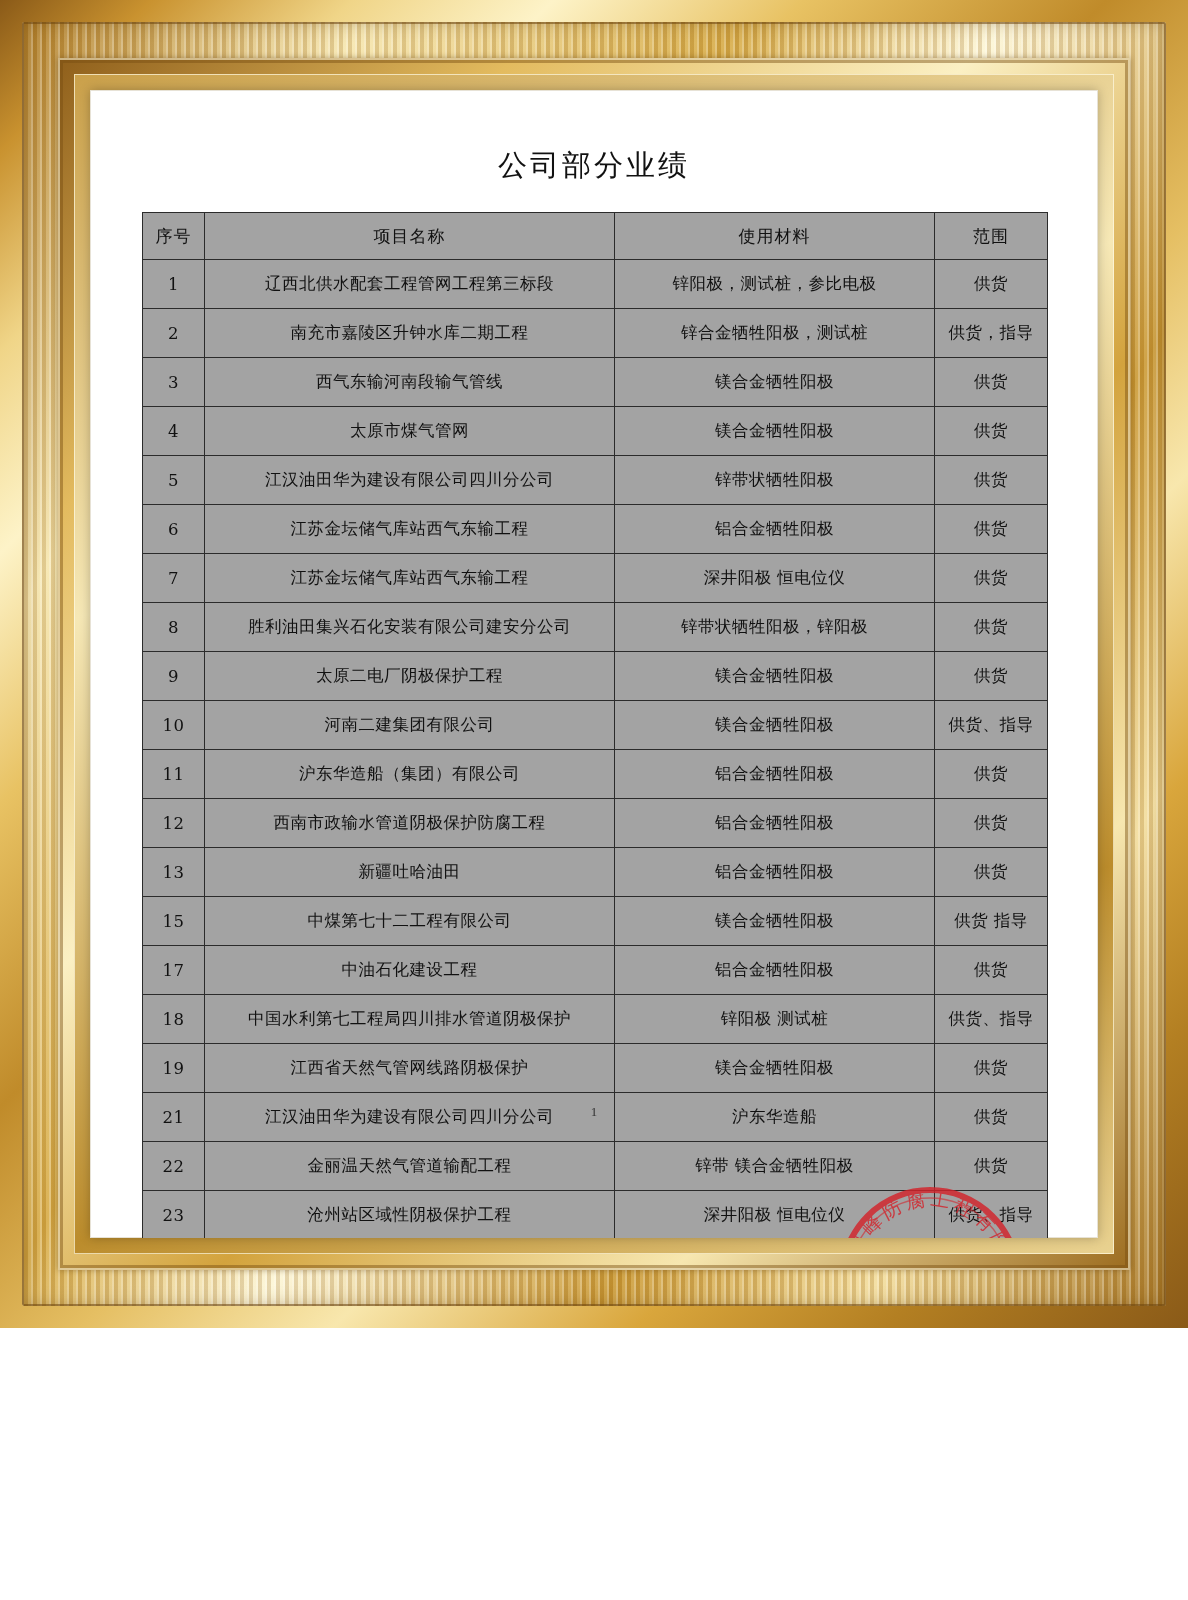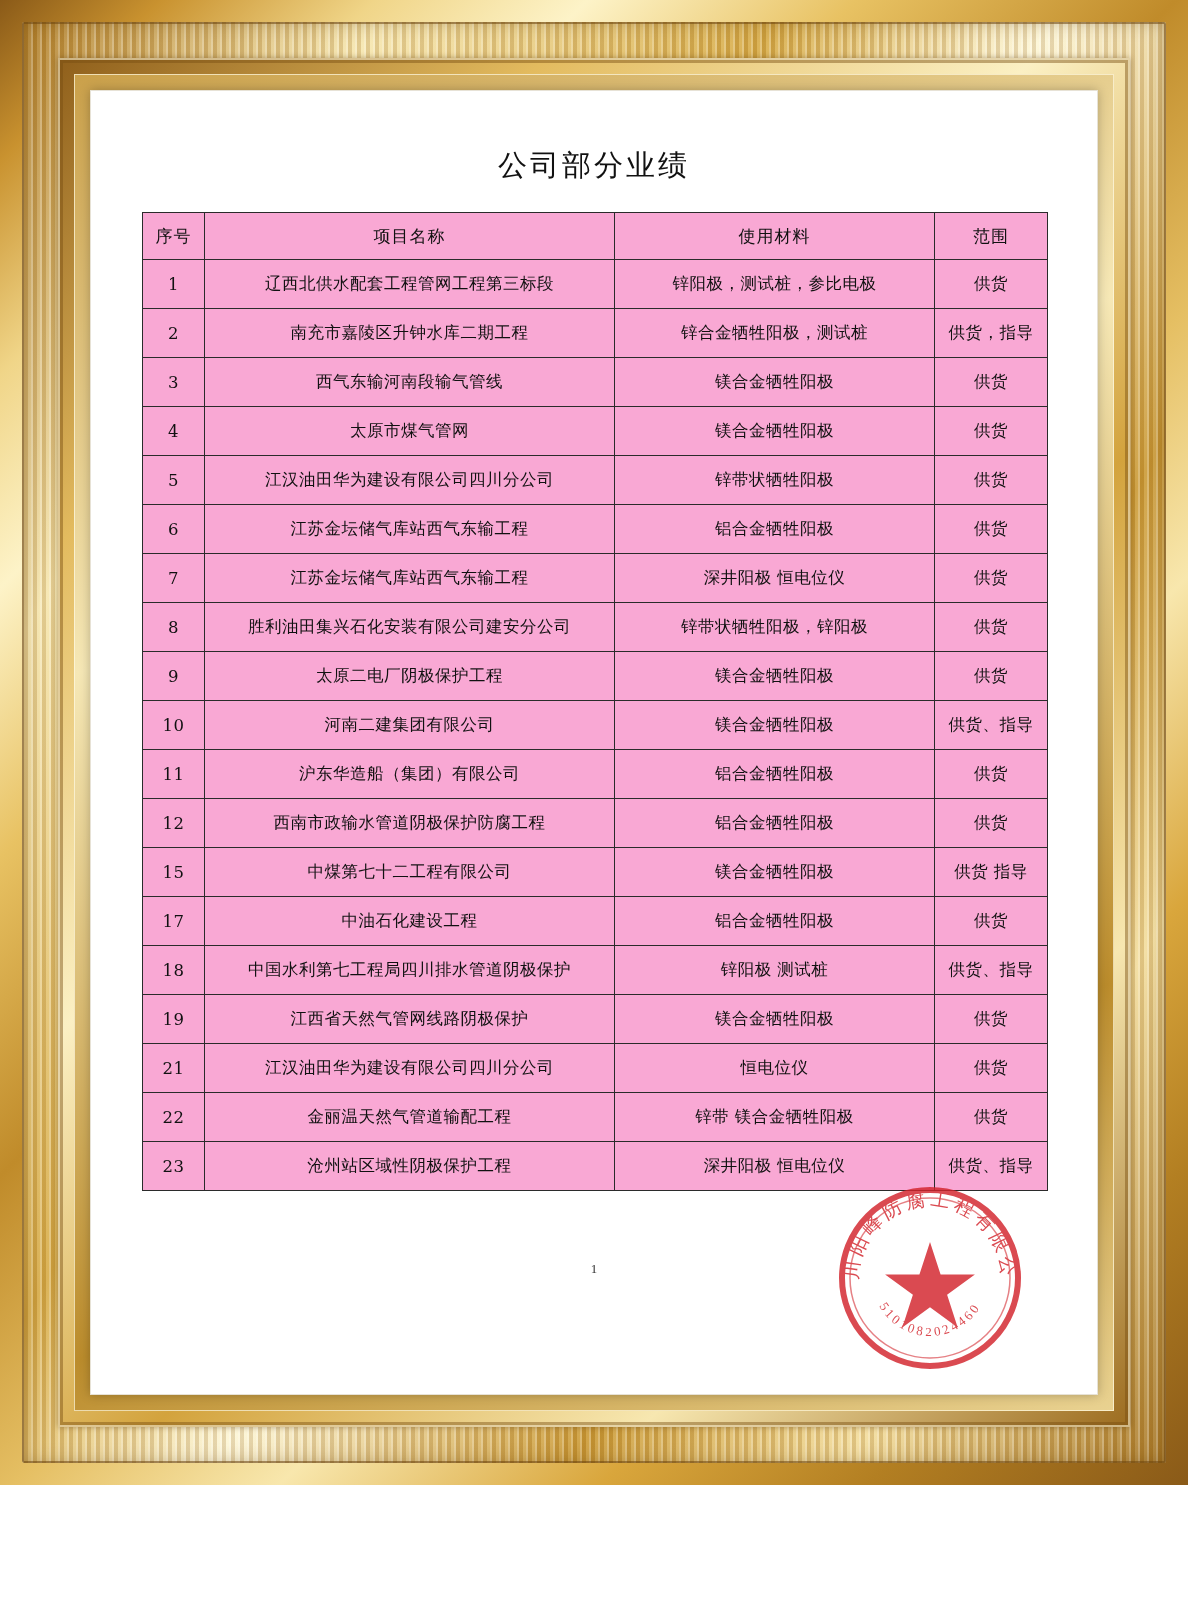--- a/index.html
+++ b/index.html
@@ -11,21 +11,21 @@
     width: 1188px;
     height: 1600px;
     font-family: "Liberation Serif", "DejaVu Serif", serif;
     overflow: hidden;
   }
 
   
   .frame {
     position: relative;
     width: 1188px;
-    height: 1485px;
+    height: 1328px;
     box-sizing: border-box;
     background:
       linear-gradient(135deg, #8a5a18 0%, #c9922f 6%, #f0d588 14%, #fdf3c8 22%,
                       #e8c263 32%, #c08b2a 44%, #e5bf63 56%, #f8e7ad 66%,
                       #d9a63c 78%, #b37f22 88%, #8a5a18 100%);
     padding: 0;
   }
   .frame-bevel {
     position: absolute;
     left: 22px; top: 22px; right: 22px; bottom: 22px;
@@ -81,21 +81,21 @@
     margin: 10px 0 26px 0;
     font-weight: 500;
   }
 
   
   table.perf {
     border-collapse: collapse;
     width: 905px;
     margin: 10px auto;
     table-layout: fixed;
-    background: #f9a8d4;
+    background: #a3a3a3;
   }
   table.perf th, table.perf td {
     border: 1px solid #2b2b2b;
     text-align: center;
     vertical-align: middle;
     color: #111;
     font-family: "DejaVu Serif", "Liberation Serif", serif;
   }
   table.perf th {
     height: 44px;
@@ -235,20 +235,26 @@
               <td>铝合金牺牲阳极</td>
               <td>供货</td>
             </tr>
             <tr>
               <td class="num">12</td>
               <td>西南市政输水管道阴极保护防腐工程</td>
               <td>铝合金牺牲阳极</td>
               <td>供货</td>
             </tr>
             <tr>
+              <td class="num">13</td>
+              <td>新疆吐哈油田</td>
+              <td>铝合金牺牲阳极</td>
+              <td>供货</td>
+            </tr>
+            <tr>
               <td class="num">15</td>
               <td>中煤第七十二工程有限公司</td>
               <td>镁合金牺牲阳极</td>
               <td>供货  指导</td>
             </tr>
             <tr>
               <td class="num">17</td>
               <td>中油石化建设工程</td>
               <td>铝合金牺牲阳极</td>
               <td>供货</td>
@@ -261,21 +267,21 @@
             </tr>
             <tr>
               <td class="num">19</td>
               <td>江西省天然气管网线路阴极保护</td>
               <td>镁合金牺牲阳极</td>
               <td>供货</td>
             </tr>
             <tr>
               <td class="num">21</td>
               <td>江汉油田华为建设有限公司四川分公司</td>
-              <td>恒电位仪</td>
+              <td>沪东华造船</td>
               <td>供货</td>
             </tr>
             <tr>
               <td class="num">22</td>
               <td>金丽温天然气管道输配工程</td>
               <td>锌带   镁合金牺牲阳极</td>
               <td>供货</td>
             </tr>
             <tr>
               <td class="num">23</td>

